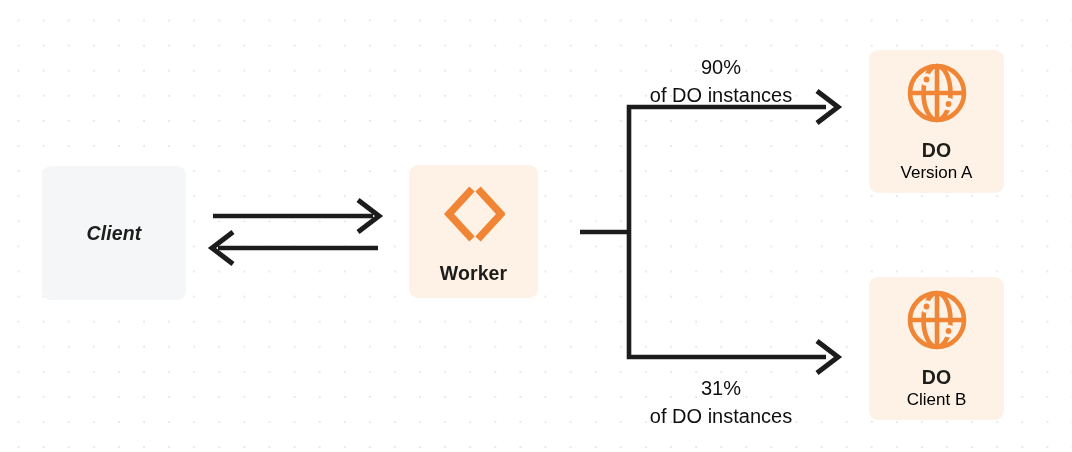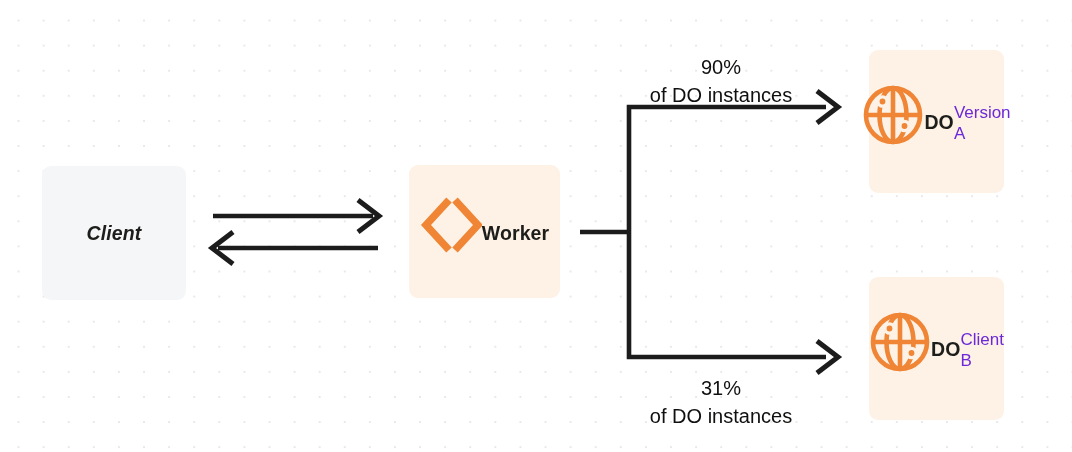--- a/index.html
+++ b/index.html
@@ -19,36 +19,37 @@
     height: 452px;
     background-color: #ffffff;
     background-image: radial-gradient(circle, #e8e8ea 1.15px, rgba(255,255,255,0) 1.3px);
     background-size: 25.1px 25.1px;
     background-position: 6px 8px;
   }
   .node {
     position: absolute;
     box-sizing: border-box;
     display: flex;
+    flex-direction: column;
     align-items: center;
     justify-content: center;
     border-radius: 9px;
   }
   #node-client {
     left: 42px;
     top: 166px;
     width: 144px;
     height: 134px;
     background: #f5f6f8;
     font-style: italic;
   }
   #node-worker {
     left: 409px;
     top: 165px;
-    width: 151px;
+    width: 129px;
     height: 133px;
     background: #fdf2e5;
     padding-top: 4px;
   }
   #node-do-a {
     left: 869px;
     top: 50px;
     width: 135px;
     height: 143px;
     background: #fdf2e5;
@@ -65,21 +66,21 @@
   .node-title {
     font-size: 19.5px;
     font-weight: bold;
     color: #1d1d1b;
     letter-spacing: 0.1px;
     line-height: 1.15;
   }
   .node-sub {
     font-size: 17px;
     font-weight: normal;
-    color: #6d28d9;
+    color: #000000;
     line-height: 1.25;
     margin-top: 1px;
   }
   .node-icon {
     display: block;
     margin-bottom: 11px;
   }
   #worker-icon-wrap { margin-bottom: 13px; }
   .edge-layer {
     position: absolute;

